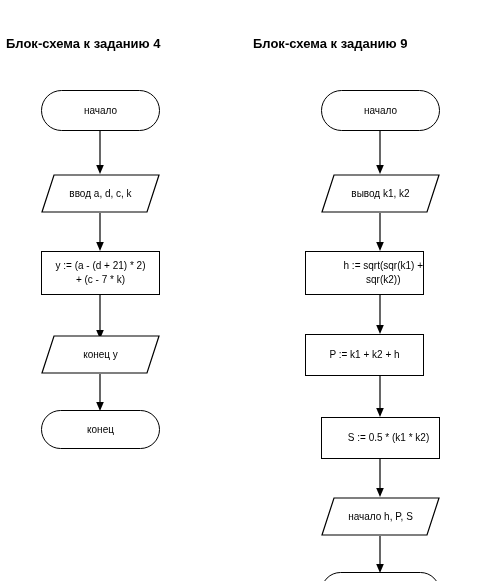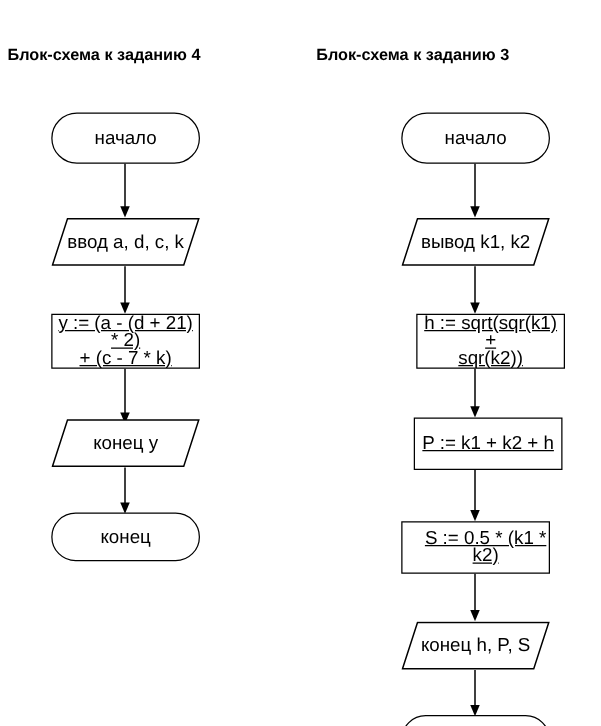--- a/index.html
+++ b/index.html
@@ -45,37 +45,36 @@
   }
   #column-left  { left: 0px; }
   #column-right { left: 241px; }
 
   .node {
     position: absolute;
     display: flex;
     align-items: center;
     justify-content: center;
     text-align: center;
-    font-size: 15px;
+    font-size: 10px;
     line-height: 14px;
     color: #000000;
     background: #ffffff;
     white-space: pre-line;
   }
 
   
   .node.terminator {
     border: 1.2px solid #000000;
     border-radius: 22px;
   }
 
   
   .node.process {
     border: 1.2px solid #000000;
-    text-decoration: underline;
   }
 
   
   .node.io {
     border: none;
     background: transparent;
   }
   .node.io .io-shape {
     position: absolute;
     left: 0; top: 0;
@@ -94,21 +93,21 @@
   }
   .connector svg { display: block; overflow: visible; }
 </style>
 </head>
 <body>
 
 <div class="page">
 
   <div class="chart-title" id="title-left">Блок-схема к заданию 4</div>
 
-  <div class="chart-title" id="title-right">Блок-схема к заданию 3</div>
+  <div class="chart-title" id="title-right">Блок-схема к заданию 9</div>
 
   <div class="flow-column" id="column-left">
 
     <div class="node terminator" style="left:41px; top:58px; width:119px; height:41px;">
       <span>начало</span>
     </div>
 
     <div class="connector" style="left:94px; top:99px; height:43px;">
       <svg width="12" height="43" viewBox="0 0 12 43">
         <line x1="6" y1="0" x2="6" y2="36" stroke="#000000" stroke-width="1.2"></line>
@@ -182,33 +181,33 @@
       <span class="io-label">вывод k1, k2</span>
     </div>
 
     <div class="connector" style="left:133px; top:181px; height:38px;">
       <svg width="12" height="38" viewBox="0 0 12 38">
         <line x1="6" y1="0" x2="6" y2="31" stroke="#000000" stroke-width="1.2"></line>
         <polygon points="6,38 2.2,29 9.8,29" fill="#000000"></polygon>
       </svg>
     </div>
 
-    <div class="node process" style="left:92px; top:219px; width:119px; height:44px;">
+    <div class="node process" style="left:64px; top:219px; width:119px; height:44px;justify-content:flex-end;">
       <span>h := sqrt(sqr(k1) +
 sqr(k2))</span>
     </div>
 
     <div class="connector" style="left:133px; top:263px; height:39px;">
       <svg width="12" height="39" viewBox="0 0 12 39">
         <line x1="6" y1="0" x2="6" y2="32" stroke="#000000" stroke-width="1.2"></line>
         <polygon points="6,39 2.2,30 9.8,30" fill="#000000"></polygon>
       </svg>
     </div>
 
-    <div class="node process" style="left:90px; top:302px; width:119px; height:42px;">
+    <div class="node process" style="left:64px; top:302px; width:119px; height:42px;">
       <span>P := k1 + k2 + h</span>
     </div>
 
     <div class="connector" style="left:133px; top:344px; height:41px;">
       <svg width="12" height="41" viewBox="0 0 12 41">
         <line x1="6" y1="0" x2="6" y2="34" stroke="#000000" stroke-width="1.2"></line>
         <polygon points="6,41 2.2,32 9.8,32" fill="#000000"></polygon>
       </svg>
     </div>
 
@@ -220,21 +219,21 @@
       <svg width="12" height="38" viewBox="0 0 12 38">
         <line x1="6" y1="0" x2="6" y2="31" stroke="#000000" stroke-width="1.2"></line>
         <polygon points="6,38 2.2,29 9.8,29" fill="#000000"></polygon>
       </svg>
     </div>
 
     <div class="node io" style="left:80px; top:465px; width:119px; height:39px;">
       <svg class="io-shape" viewBox="0 0 119 39" preserveAspectRatio="none">
         <polygon points="13,1 118,1 106,38 1,38" fill="#ffffff" stroke="#000000" stroke-width="1.2" vector-effect="non-scaling-stroke"></polygon>
       </svg>
-      <span class="io-label">конец h, P, S</span>
+      <span class="io-label">начало h, P, S</span>
     </div>
 
     <div class="connector" style="left:133px; top:504px; height:37px;">
       <svg width="12" height="37" viewBox="0 0 12 37">
         <line x1="6" y1="0" x2="6" y2="30" stroke="#000000" stroke-width="1.2"></line>
         <polygon points="6,37 2.2,28 9.8,28" fill="#000000"></polygon>
       </svg>
     </div>
 
     <div class="node terminator" style="left:80px; top:540px; width:119px; height:39px;">

